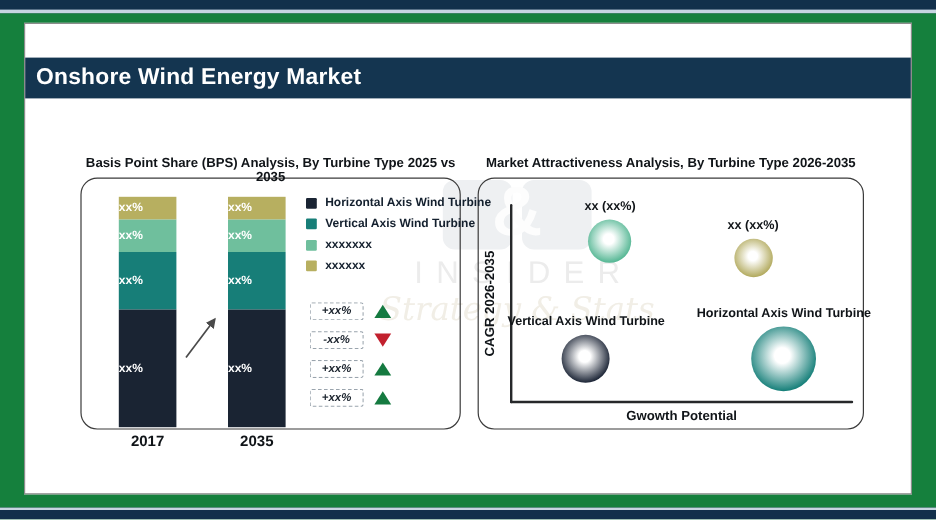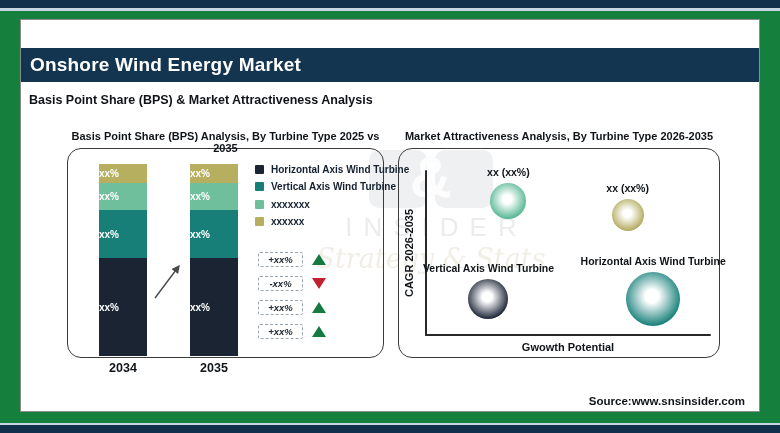--- a/index.html
+++ b/index.html
@@ -92,21 +92,20 @@
 
 <div class="page">
   <div class="top-bar"></div>
 
   <div class="main-panel"></div>
 
   <div class="banner">
     <h1>Onshore Wind Energy Market</h1>
   </div>
 
-  <div class="subtitle">Basis Point Share (BPS) &amp; Market Attractiveness Analysis</div>
 
   <div class="chart-bg bg-left"></div>
   <div class="chart-bg bg-right"></div>
 
   <div class="watermark">
     <div class="wm-boxes">
       <div class="wm-box"></div>
       <div class="wm-box"></div>
       <div class="wm-amp">&amp;</div>
     </div>
@@ -146,21 +145,21 @@
           </div>
           <div class="bar-seg" style="height: 26.88px; background: rgb(111, 191, 157);">
             <span>xx%</span>
           </div>
           <div class="bar-seg" style="height: 19.2px; background: rgb(183, 175, 96);">
             <span>xx%</span>
           </div>
         </div>
       </div>
 
-    <div class="year-label" style="left:93px;">2034</div>
+    <div class="year-label" style="left:93px;">2017</div>
     <div class="year-label" style="left:184px;">2035</div>
 
     <svg class="arrow-svg" width="40" height="46">
       <defs>
         <marker id="ah" markerWidth="8" markerHeight="8" refX="5" refY="3" orient="auto">
           <path d="M0,0 L6,3 L0,6 z" fill="#4a4a4a"></path>
         </marker>
       </defs>
       <line x1="7" y1="40" x2="31" y2="8" stroke="#4a4a4a" stroke-width="1.4" marker-end="url(#ah)"></line>
     </svg>
@@ -212,16 +211,15 @@
         <div class="bubble-label" style="left: 428.36px; top: 166.35px;">xx (xx%)</div>
         <div class="bubble" style="left: 611.64px; top: 198.55px; height: 32px; width: 32px; background: radial-gradient(circle at 48% 45%, rgba(255, 255, 255, 0.95) 0%, rgba(255, 255, 255, 0.35) 16%, rgb(178, 170, 94) 72%);"></div>
         <div class="bubble-label" style="left: 547.64px; top: 181.55px;">xx (xx%)</div>
         <div class="bubble" style="left: 468.48px; top: 278.7px; height: 40px; width: 40px; background: radial-gradient(circle at 48% 45%, rgba(255, 255, 255, 0.95) 0%, rgba(255, 255, 255, 0.35) 16%, rgb(29, 38, 55) 72%);"></div>
         <div class="bubble-label" style="left: 408.48px; top: 261.7px;">Vertical Axis Wind Turbine</div>
         <div class="bubble" style="left: 626.2px; top: 271.7px; height: 54px; width: 54px; background: radial-gradient(circle at 48% 45%, rgba(255, 255, 255, 0.95) 0%, rgba(255, 255, 255, 0.35) 16%, rgb(23, 128, 122) 72%);"></div>
         <div class="bubble-label" style="left: 573.2px; top: 254.7px;">Horizontal Axis Wind Turbine</div>
       </div>
   </div>
 
-  <div class="footer-source">Source:www.snsinsider.com</div>
 
   <div class="bottom-bar"></div>
 </div>
 
 </body></html>

